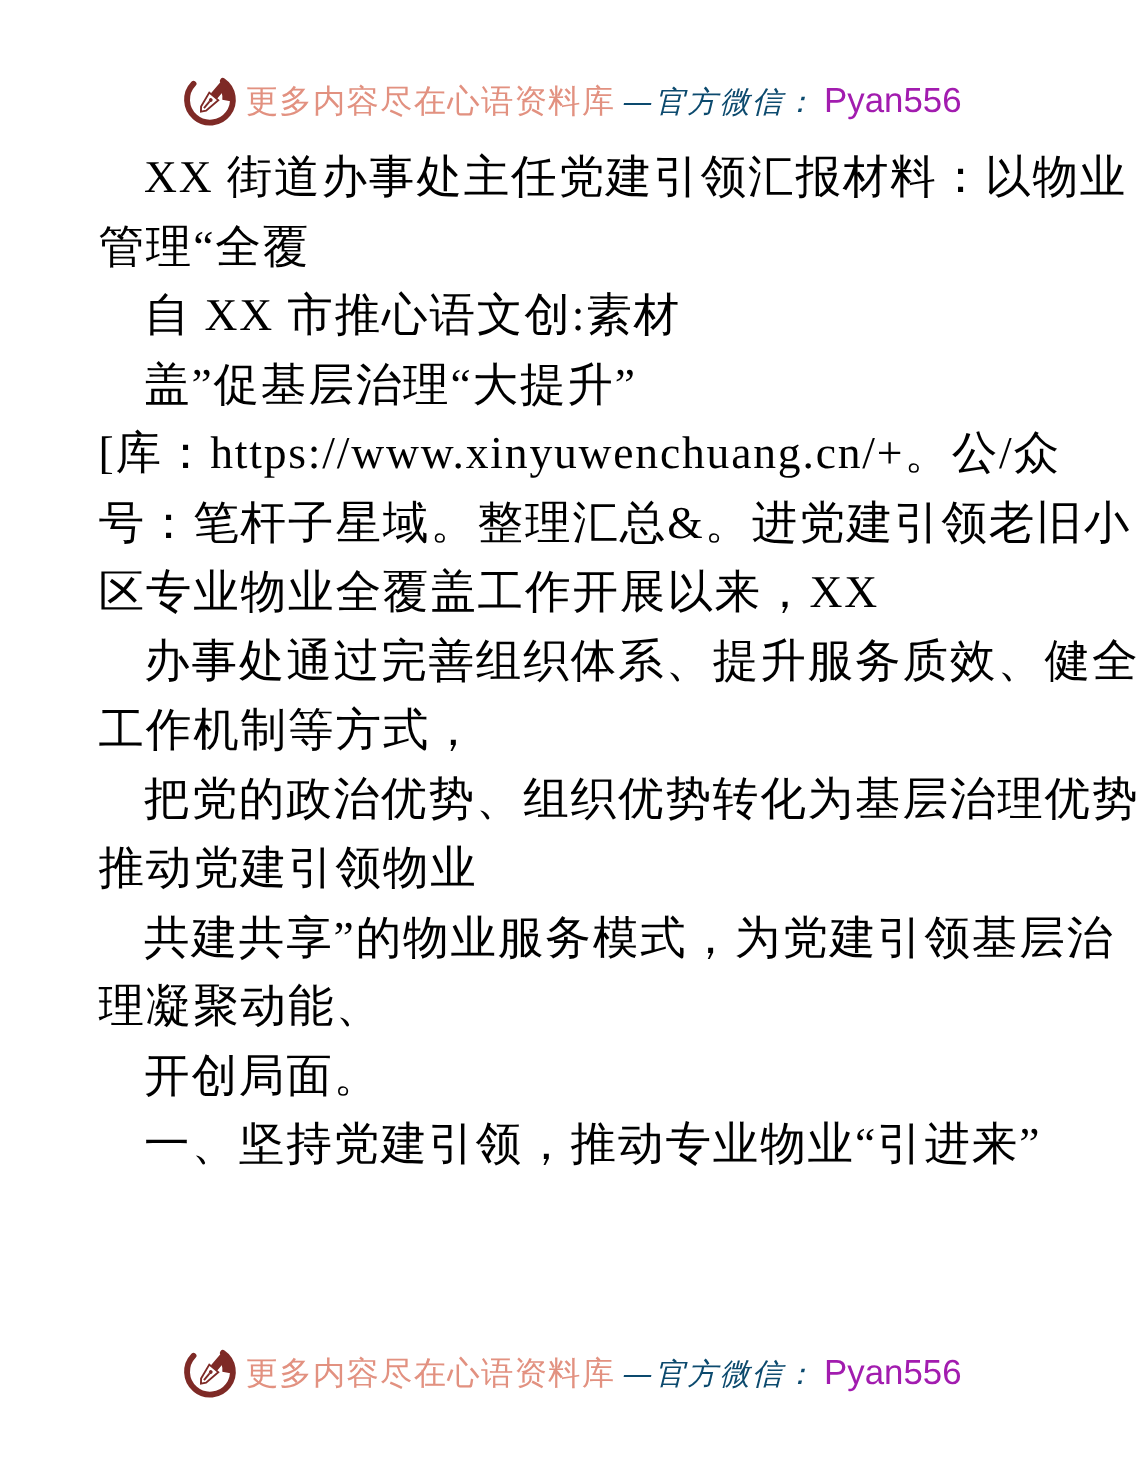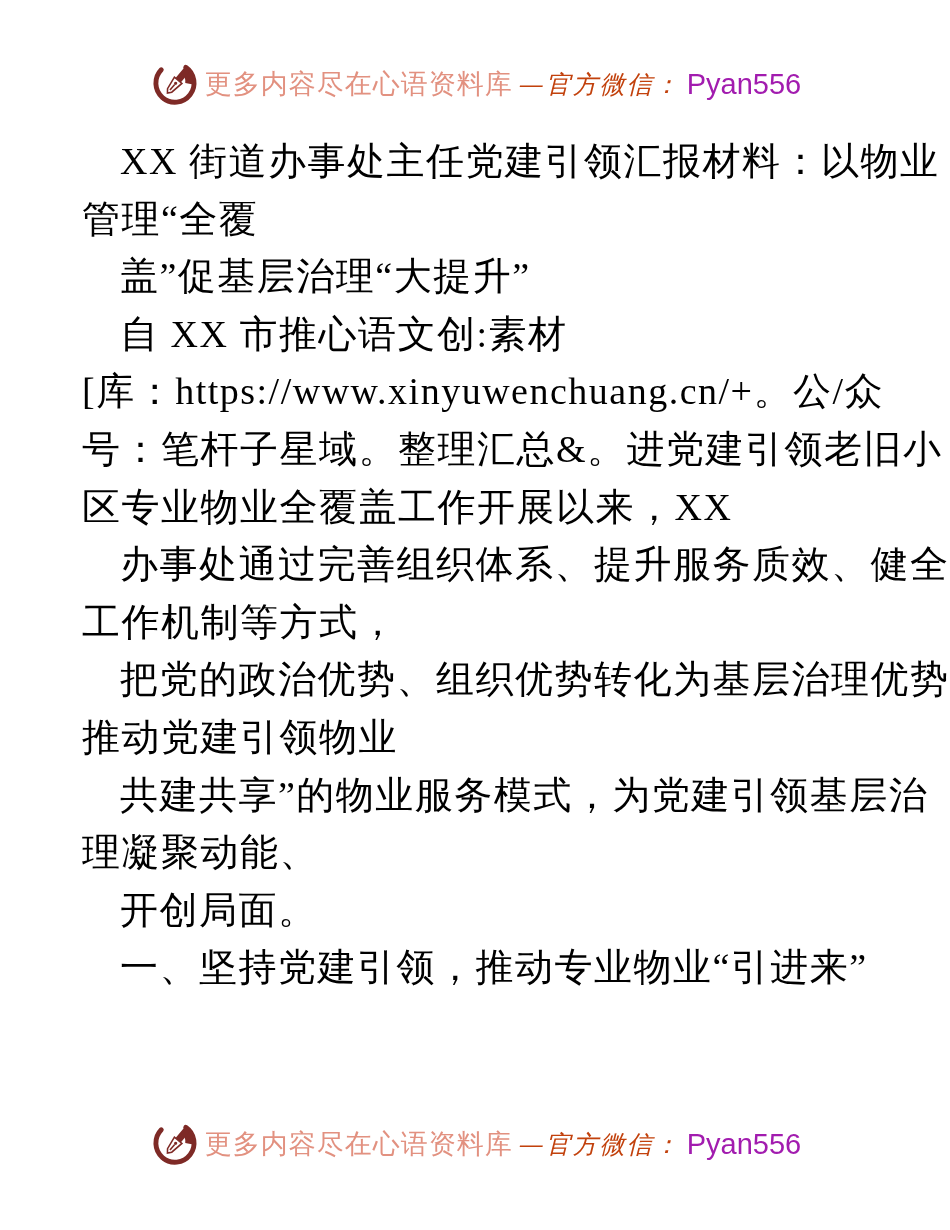--- a/index.html
+++ b/index.html
@@ -23,34 +23,34 @@
   .watermark.header { margin-top: 58px; }
   .watermark.footer { position: absolute; left: 0; right: 0; top: 1118px; }
   .wm-logo { flex: 0 0 auto; width: 50px; height: 47px; }
   .wm-brand {
     color: #e29180;
     font-size: 27px;
     letter-spacing: 1px;
     font-family: "Liberation Serif", "DejaVu Serif", serif;
   }
   .wm-sep {
-    color: #c2410c;
+    color: #0c4a6e;
     font-size: 25px;
     font-style: italic;
     letter-spacing: 2px;
     font-family: "DejaVu Serif", serif;
   }
   .wm-id {
     color: #a21caf;
     font-size: 29px;
     font-family: "Liberation Sans", "DejaVu Sans", sans-serif;
   }
   
   .doc-body {
-    margin: 23px 70px 0 82px;
+    margin: 10px 70px 0 82px;
     color: #000000;
     font-size: 38px;
     line-height: 57.6px;
     letter-spacing: 1.5px;
     white-space: nowrap;
   }
   .doc-line { height: 57.6px; }
   .doc-line.indent { padding-left: 38px; }
 </style>
 </head>
@@ -72,22 +72,22 @@
       <circle cx="13" cy="39" r="1.3" fill="#7e2a26"></circle>
     </svg>
     <span class="wm-brand">更多内容尽在心语资料库</span>
       <span class="wm-sep">—官方微信：</span>
       <span class="wm-id">Pyan556</span>
   </div>
 
   <div class="doc-body">
     <div class="doc-line indent">XX 街道办事处主任党建引领汇报材料：以物业</div>
     <div class="doc-line">管理“全覆</div>
+    <div class="doc-line indent">自 XX 市推心语文创:素材</div>
     <div class="doc-line indent">盖”促基层治理“大提升”</div>
-    <div class="doc-line indent">自 XX 市推心语文创:素材</div>
     <div class="doc-line">[库：https://www.xinyuwenchuang.cn/+。公/众</div>
     <div class="doc-line">号：笔杆子星域。整理汇总&amp;。进党建引领老旧小</div>
     <div class="doc-line">区专业物业全覆盖工作开展以来，XX</div>
     <div class="doc-line indent">办事处通过完善组织体系、提升服务质效、健全</div>
     <div class="doc-line">工作机制等方式，</div>
     <div class="doc-line indent">把党的政治优势、组织优势转化为基层治理优势</div>
     <div class="doc-line">推动党建引领物业</div>
     <div class="doc-line indent">共建共享”的物业服务模式，为党建引领基层治</div>
     <div class="doc-line">理凝聚动能、</div>
     <div class="doc-line indent">开创局面。</div>

